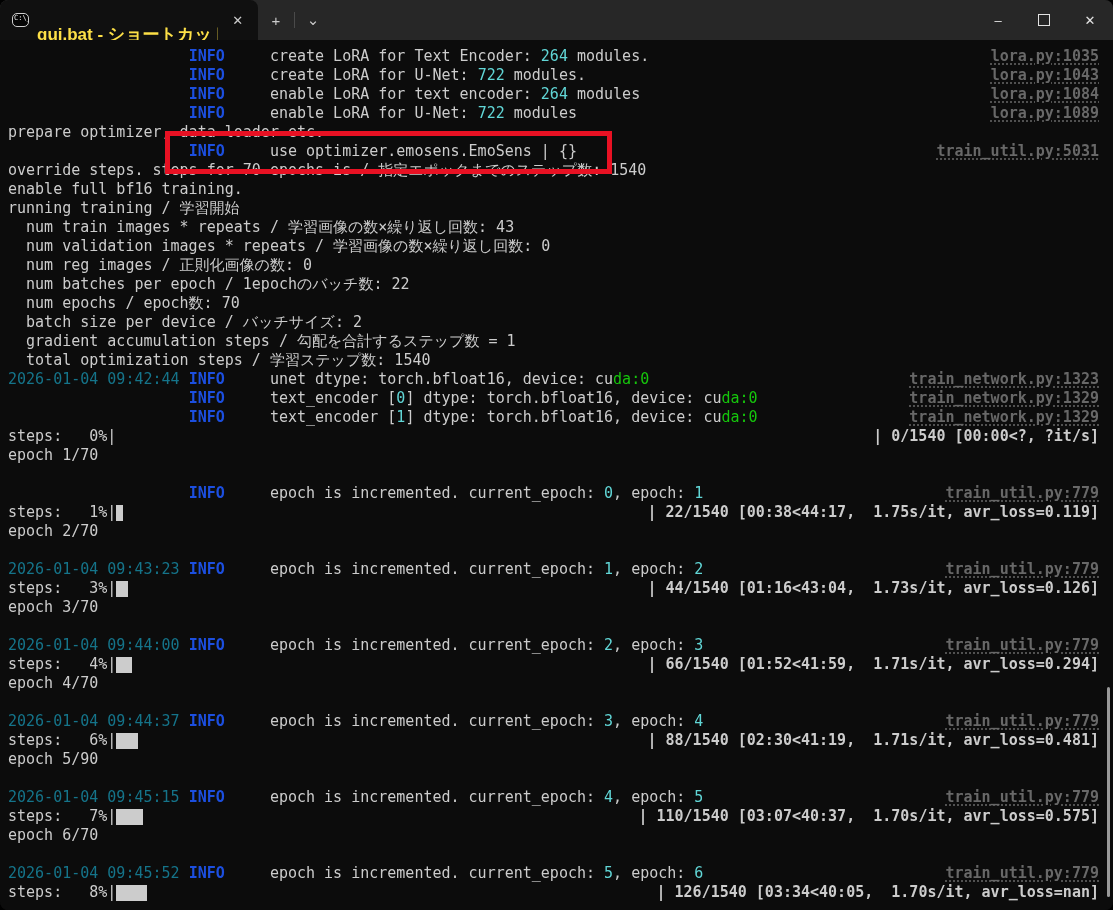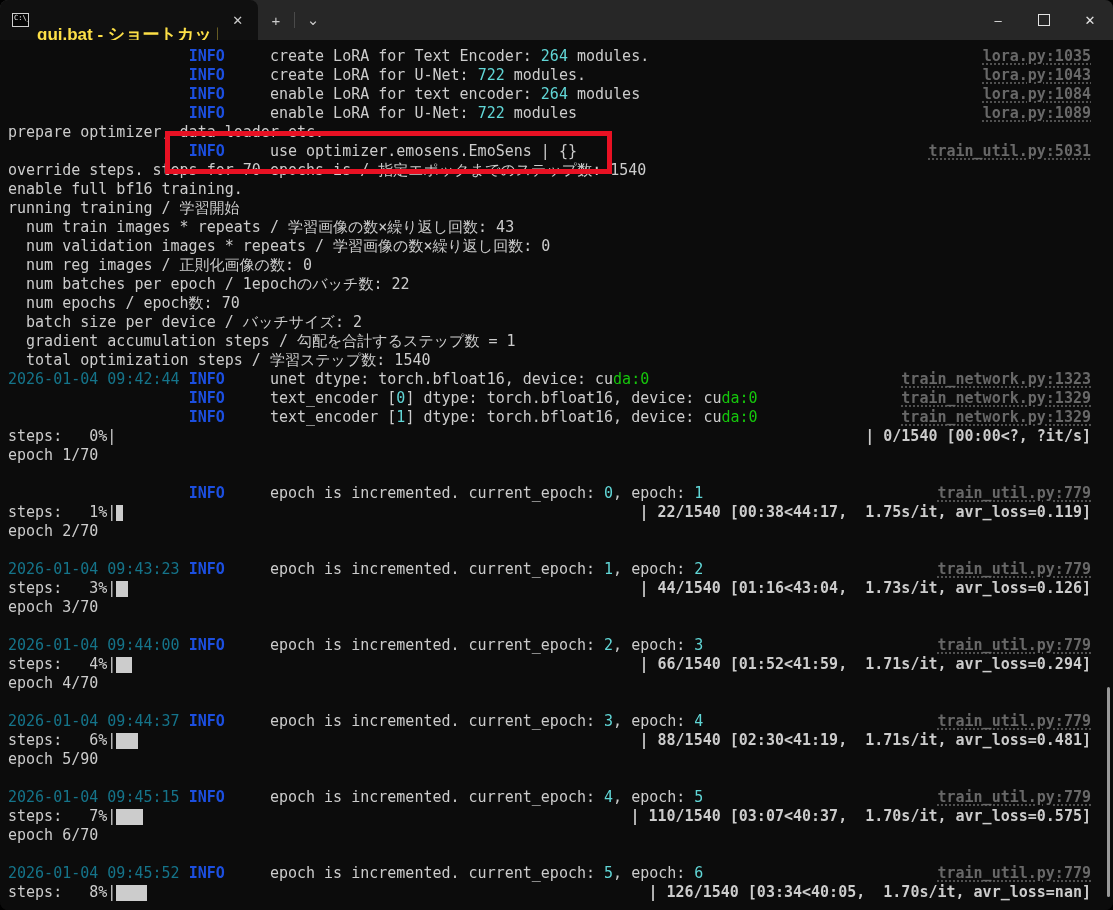--- a/index.html
+++ b/index.html
@@ -1,30 +1,30 @@
 <!DOCTYPE html>
 <html style="--bg: #0c0c0c; --fg: #cccccc; --info: #1c4fe0; --ts: #15748a; --cyan: #61d6d6; --green: #16c60c; --file: #686868; --red: #e81123;"><head>
 <meta charset="utf-8">
 <style>
   html,body{margin:0;padding:0;background:#000;}
   body{width:1113px;height:910px;overflow:hidden;font-family:"Liberation Sans",sans-serif;}
   .window{width:1113px;height:910px;border-radius:8px;overflow:hidden;background:var(--bg,#0c0c0c);display:flex;flex-direction:column;}
   
   .titlebar{height:40px;background:#272727;display:flex;align-items:stretch;flex:0 0 auto;}
   .tab{width:238px;background:#101010;border-radius:8px 8px 0 0;display:flex;align-items:center;padding:0 8px 0 12px;gap:8px;}
-  .tab-icon{width:17px;height:14px;border:1px solid #cfcfcf;border-radius:0;background:#050505;color:#e8e8e8;font-family:"DejaVu Sans Mono",monospace;font-size:7px;line-height:7px;padding:1px 0 0 1px;box-sizing:border-box;overflow:hidden;flex:0 0 auto;}
+  .tab-icon{width:17px;height:14px;border:1px solid #cfcfcf;border-radius:5px;background:#050505;color:#e8e8e8;font-family:"DejaVu Sans Mono",monospace;font-size:7px;line-height:7px;padding:1px 0 0 1px;box-sizing:border-box;overflow:hidden;flex:0 0 auto;}
   .tab-title{color:#fde047;font-size:17px;font-weight:bold;flex:1 1 auto;white-space:nowrap;overflow:hidden;margin-top:28px;}
   .tab-close{color:#cccccc;font-size:13px;width:26px;height:26px;display:flex;align-items:center;justify-content:center;border-radius:4px;}
   .bar-btn{width:36px;color:#cccccc;font-size:15px;display:flex;align-items:center;justify-content:center;}
   .bar-sep{width:1px;height:16px;background:#4a4a4a;align-self:center;}
   .bar-spacer{flex:1 1 auto;}
   .winctl{width:46px;color:#e3e3e3;font-size:13px;display:flex;align-items:center;justify-content:center;}
   .maxbox{width:10px;height:10px;border:1px solid #e3e3e3;display:inline-block;}
   
-  .terminal{position:relative;flex:1 1 auto;background:var(--bg,#0c0c0c);padding:7px 12px 0 8px;font-family:"DejaVu Sans Mono","Liberation Mono",monospace;font-size:15px;}
+  .terminal{position:relative;flex:1 1 auto;background:var(--bg,#0c0c0c);padding:7px 4px 0 8px;font-family:"DejaVu Sans Mono","Liberation Mono",monospace;font-size:15px;}
   .line{height:19px;line-height:19px;white-space:pre;position:relative;}
   .seg-right{position:absolute;right:10px;top:0;font-weight:bold;}
   .c-p{color:var(--fg,#cccccc);}
   .c-i{color:var(--info,#1c4fe0);font-weight:bold;}
   .c-t{color:var(--ts,#15748a);}
   .c-c{color:var(--cyan,#61d6d6);}
   .c-g{color:var(--green,#16c60c);}
   .c-f{color:var(--file,#686868);text-decoration:underline dotted;text-underline-offset:3px;}
   .bar{display:inline-block;height:16px;background:var(--fg,#cccccc);vertical-align:text-bottom;}
   .red-box{position:absolute;border:5px solid var(--red,#e81123);background:transparent;z-index:5;pointer-events:none;}

